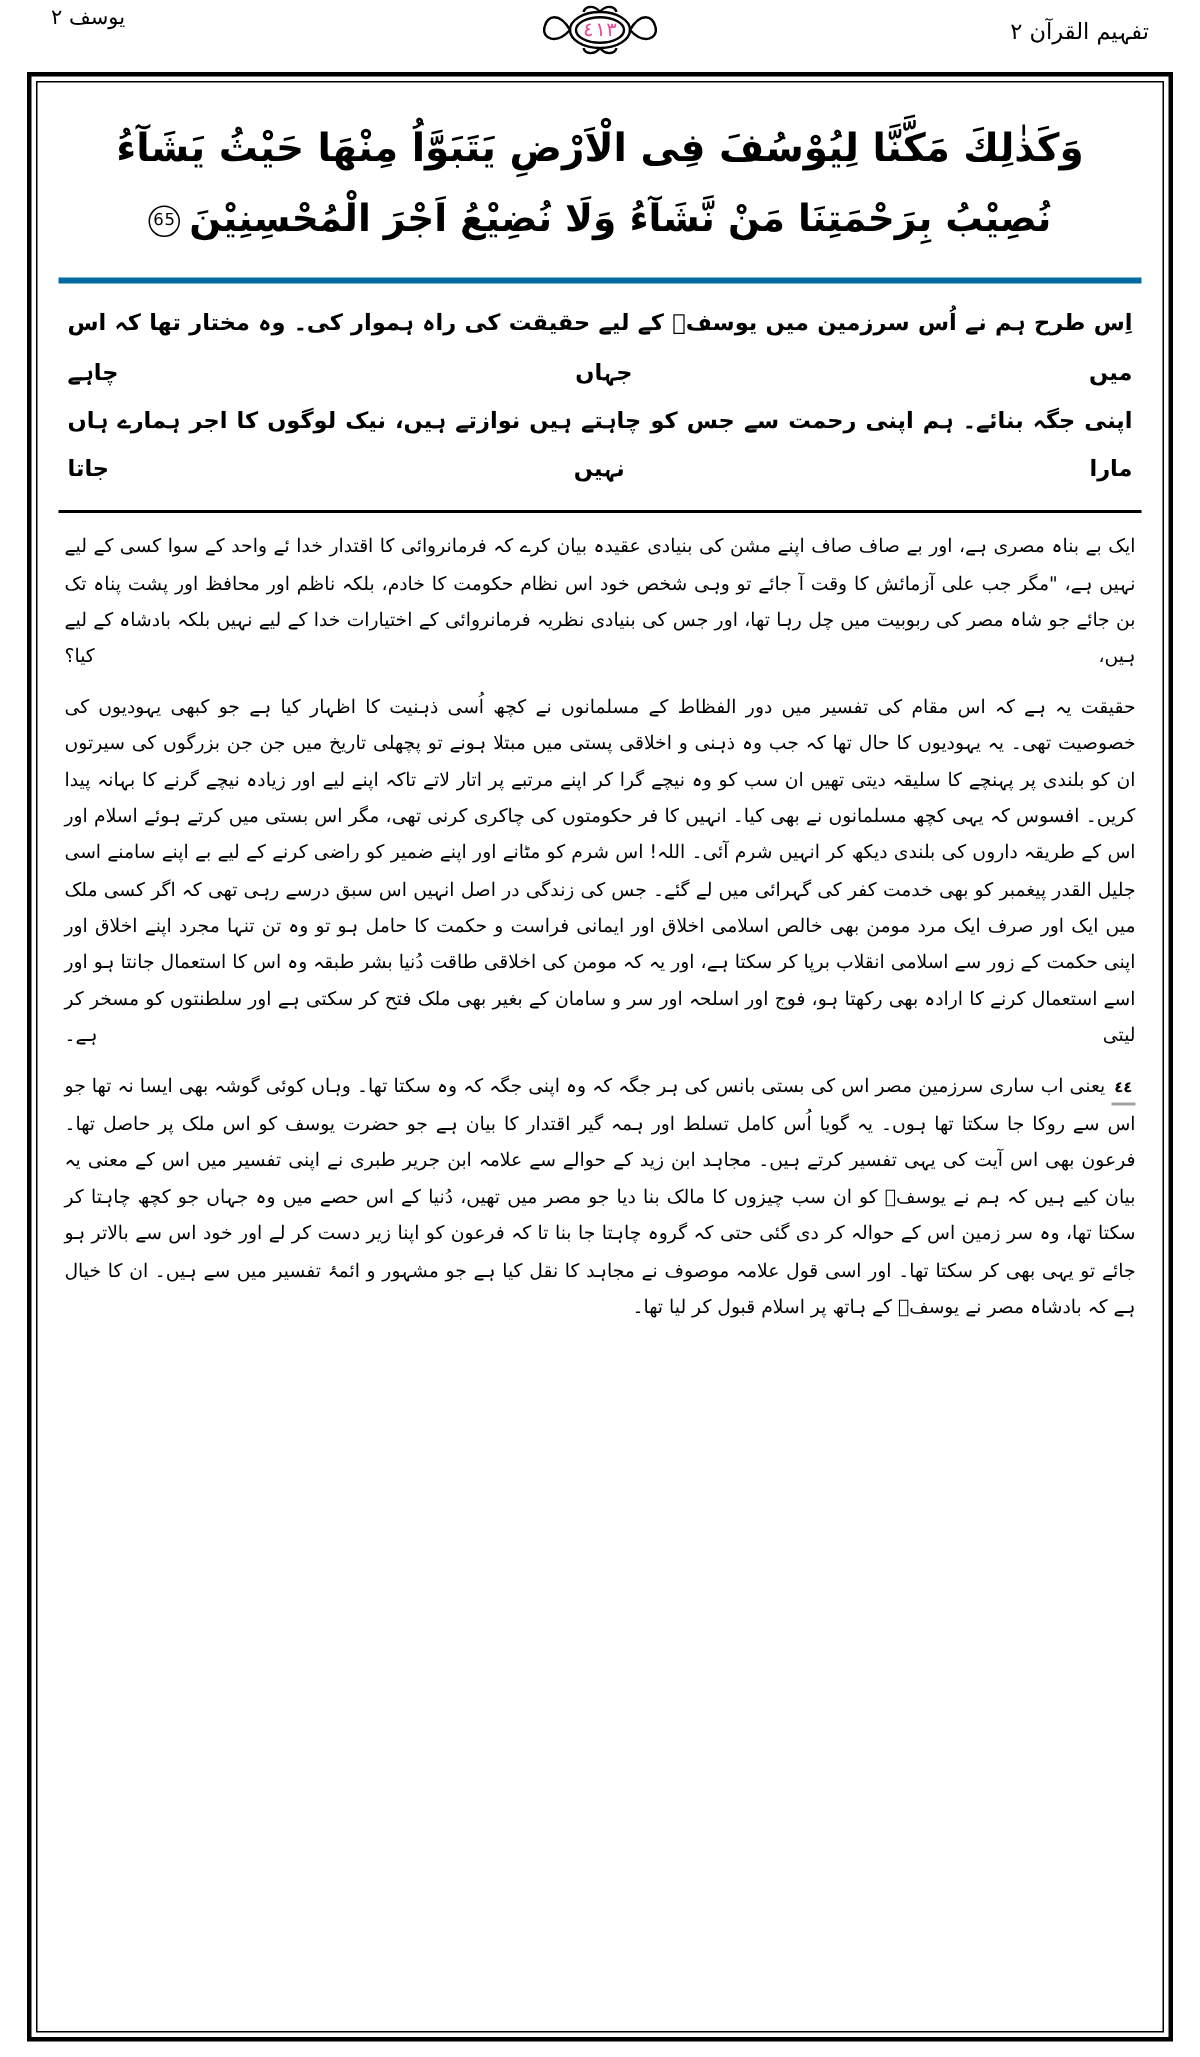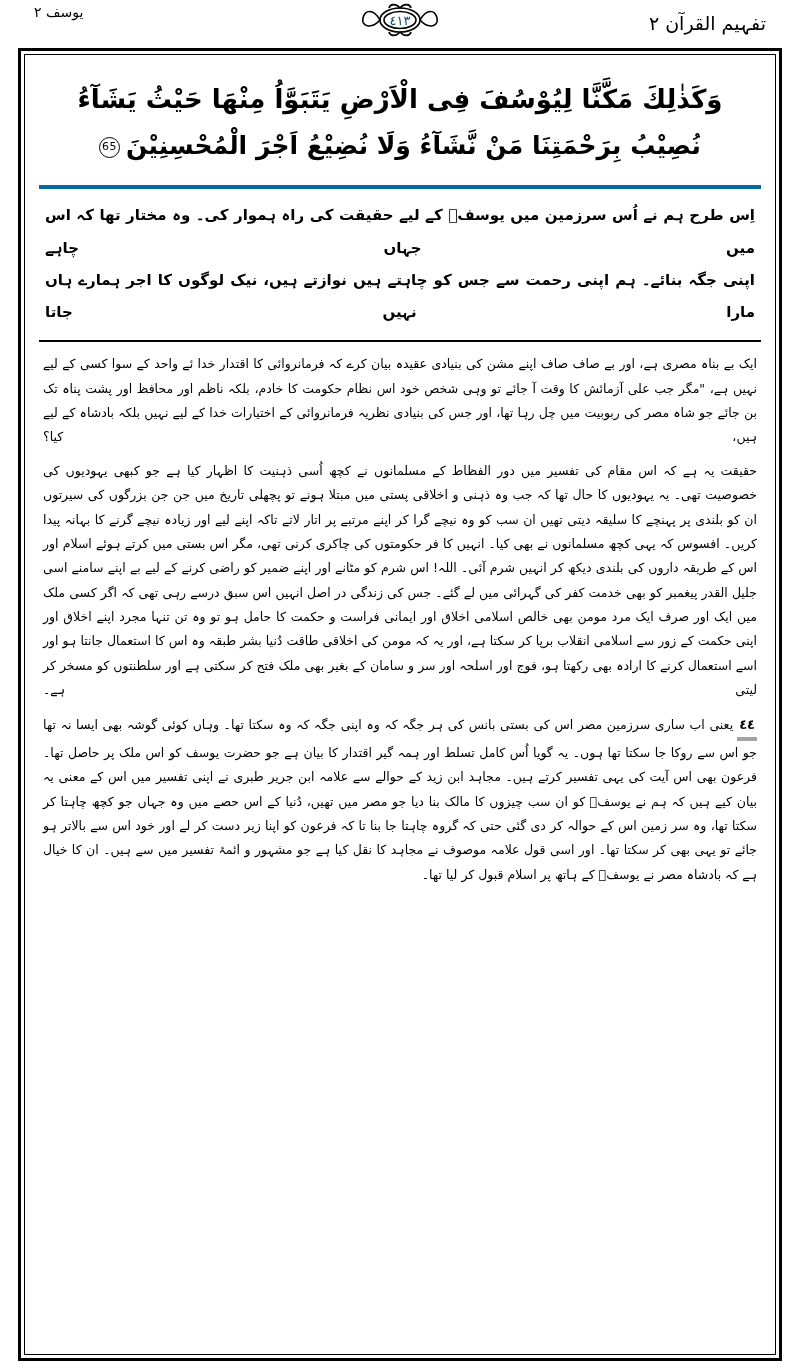--- a/index.html
+++ b/index.html
@@ -19,21 +19,21 @@
   
   .page-header {
     position: relative;
     height: 46px;
     width: 800px;
   }
   .header-right-title {
     position: absolute;
     right: 34px;
     top: 12px;
-    font-size: 19px;
+    font-size: 15px;
     font-family: "DejaVu Sans", sans-serif;
     direction: rtl;
     white-space: nowrap;
   }
   .header-left-title {
     position: absolute;
     left: 34px;
     top: 4px;
     font-size: 14px;
     font-family: "DejaVu Sans", sans-serif;
@@ -51,23 +51,23 @@
     align-items: center;
     justify-content: center;
   }
   .page-number-badge .ornament {
     position: absolute;
     inset: 0;
   }
   .page-number-badge .num {
     position: relative;
     font-size: 13px;
-    font-family: Liberation Serif, serif;
+    font-family: Liberation Mono, monospace;
     letter-spacing: 0.5px;
-    color: #0c4a6e;
+    color: #ec4899;
     margin-top: 1px;
   }
 
   
   .page-frame {
     position: absolute;
     left: 18px;
     top: 48px;
     right: 18px;
     bottom: 10px;
@@ -141,23 +141,23 @@
     font-family: "DejaVu Sans", sans-serif;
     font-size: 12.5px;
     line-height: 1.95;
     margin: 0 0 9px 0;
   }
   .tafsir-para.last-right {
     text-align-last: right;
   }
   .note-num {
     display: inline-block;
-    font-size: 13px;
+    font-size: 10px;
     font-weight: bold;
-    border-bottom: 4px solid #a3a3a3;
+    border-bottom: 2px solid #a3a3a3;
     margin-left: 4px;
     padding: 0 2px;
   }
 
   
   svg { display: block; }
 </style>
 </head>
 <body>
 

